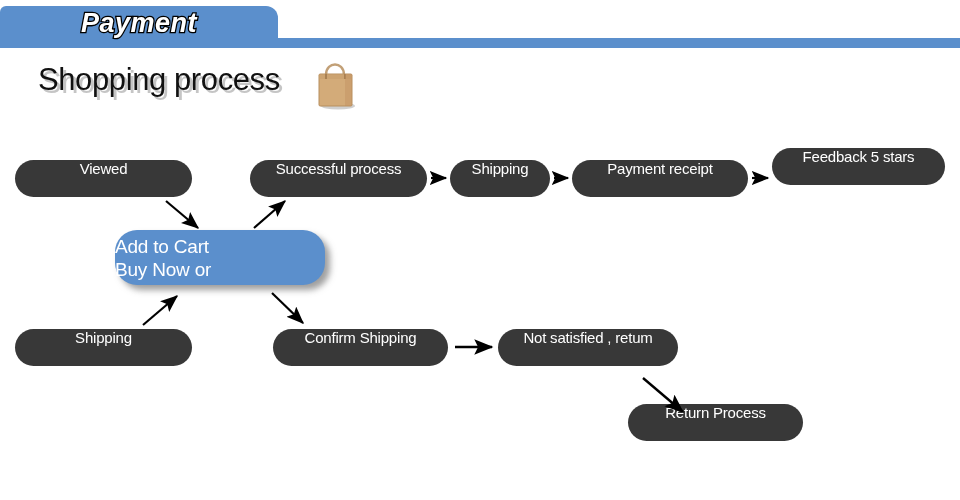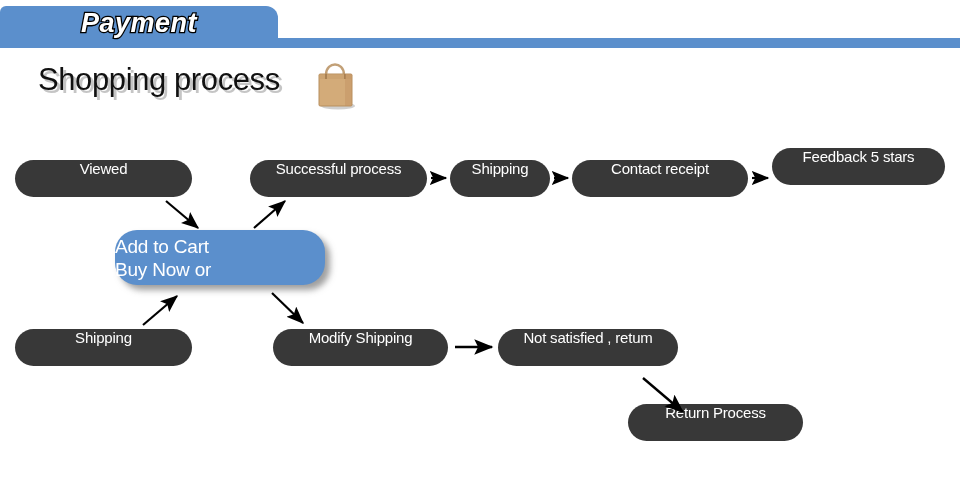--- a/index.html
+++ b/index.html
@@ -147,38 +147,38 @@
 
 <div class="node dark" style="left:250px; top:160px; width:177px; height:37px;">
   <span>Successful process</span>
 </div>
 
 <div class="node dark" style="left:450px; top:160px; width:100px; height:37px;">
   <span>Shipping</span>
 </div>
 
 <div class="node dark" style="left:572px; top:160px; width:176px; height:37px;">
-  <span>Contact receipt</span>
+  <span>Payment receipt</span>
 </div>
 
 <div class="node dark" style="left:772px; top:148px; width:173px; height:37px;">
   <span>Feedback 5 stars</span>
 </div>
 
 <div class="node primary" style="left:115px; top:230px; width:210px; height:55px;">
   <span class="line">Add to Cart</span>
   <span class="line">Buy Now or</span>
 </div>
 
 <div class="node dark" style="left:15px;  top:329px; width:177px; height:37px;">
   <span>Shipping</span>
 </div>
 
 <div class="node dark" style="left:273px; top:329px; width:175px; height:37px;">
-  <span>Modify Shipping</span>
+  <span>Confirm Shipping</span>
 </div>
 
 <div class="node dark" style="left:498px; top:329px; width:180px; height:37px;">
   <span>Not satisfied , retum</span>
 </div>
 
 <div class="node dark" style="left:628px; top:404px; width:175px; height:37px;">
   <span>Return Process</span>
 </div>
 

